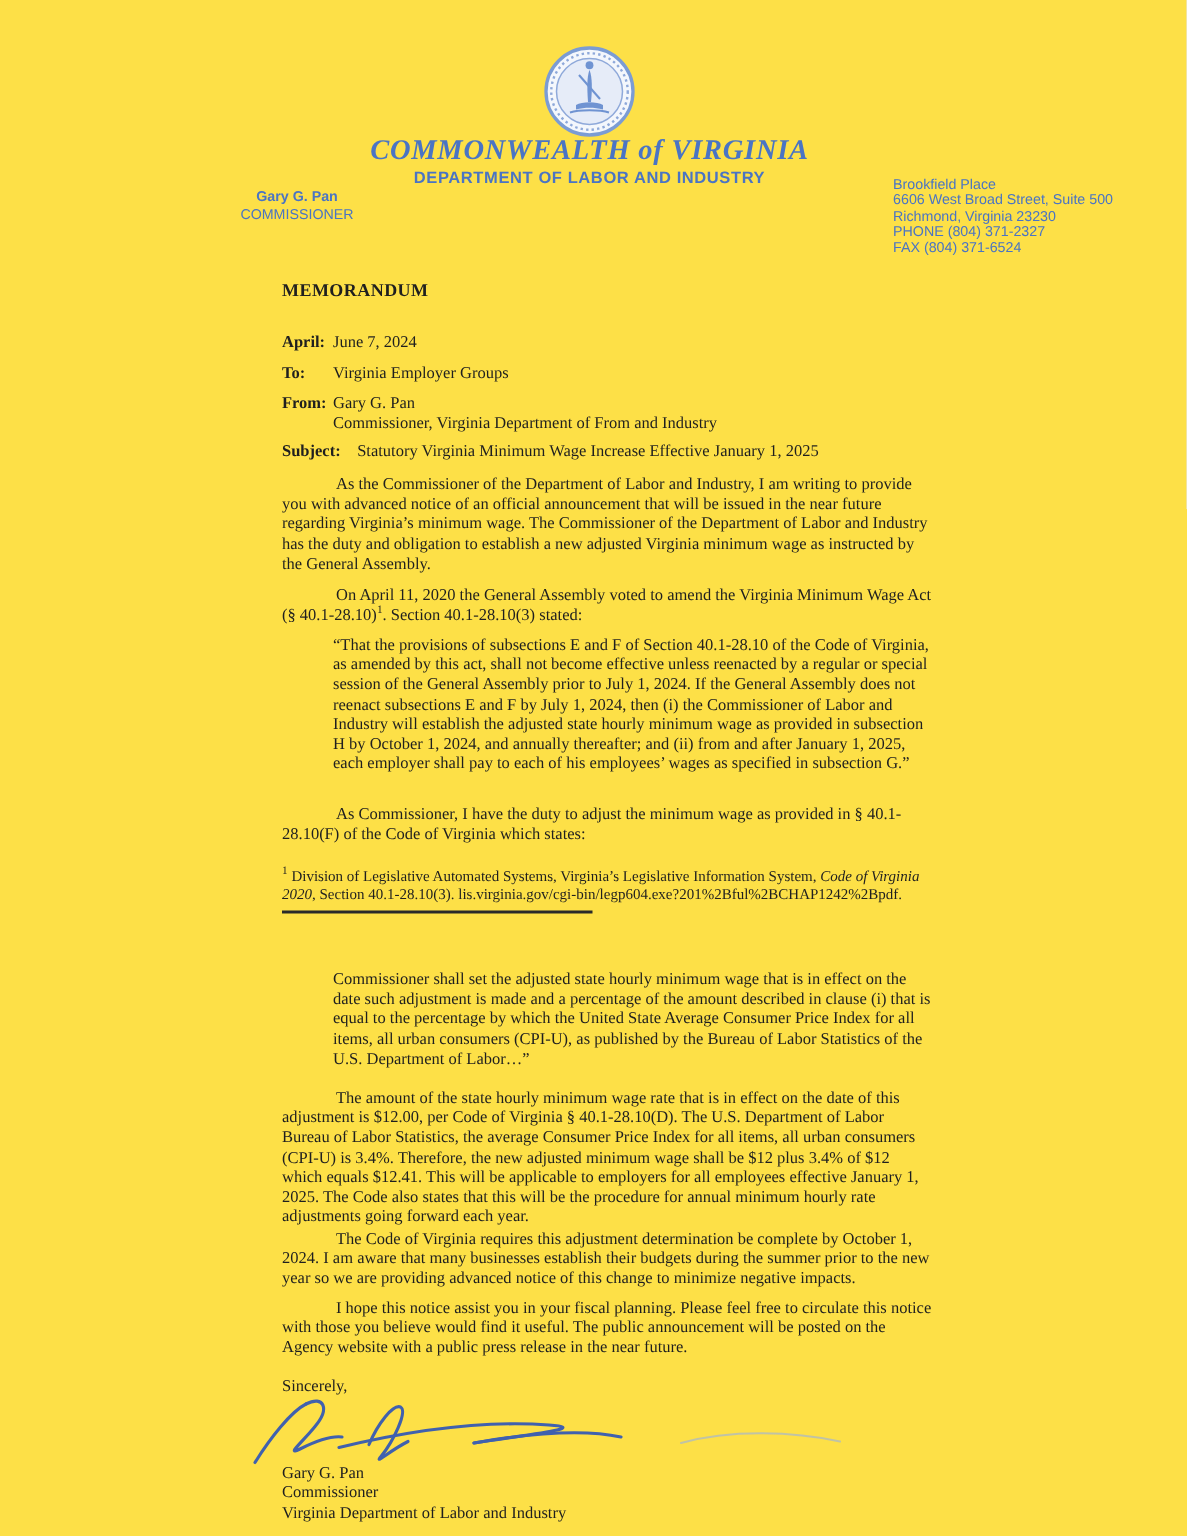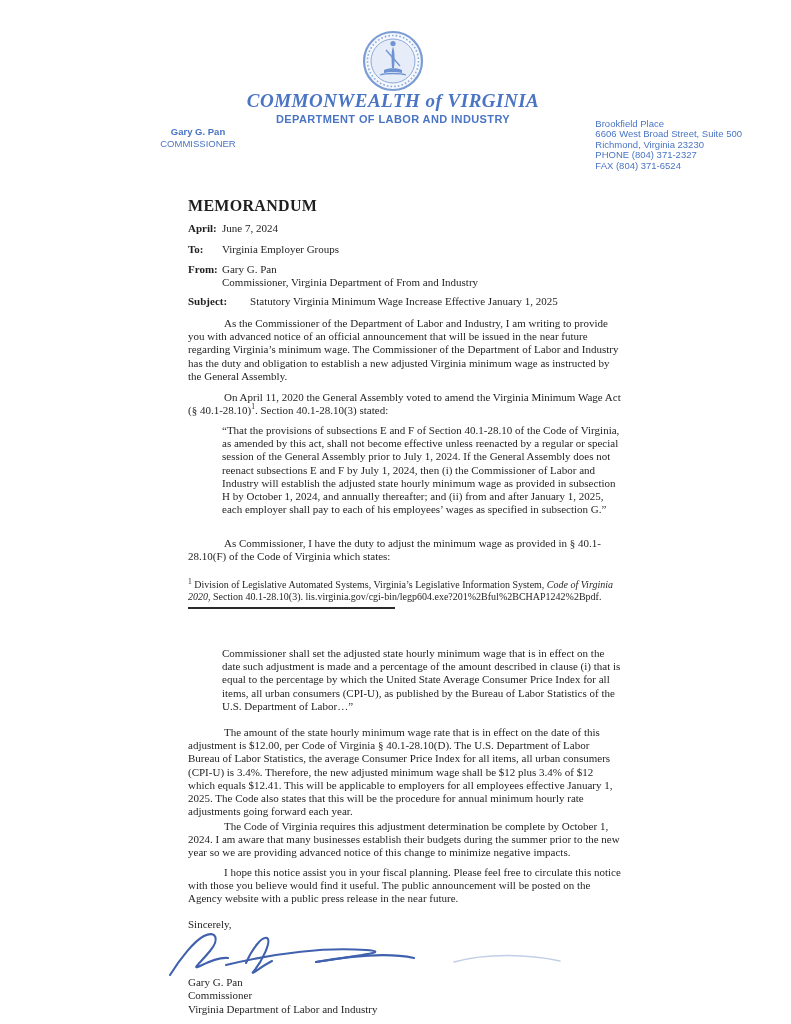--- a/index.html
+++ b/index.html
@@ -2,21 +2,21 @@
 <html><head>
 <meta charset="utf-8">
 <style>
   * { margin: 0; padding: 0; box-sizing: border-box; }
   html, body { background: #e8e8e8; }
   .page {
     position: relative;
     width: 791px;
     height: 1024px;
     margin: 0 auto;
-    background: #ffffff;
+    background: #fde047;
     font-family: "Liberation Serif", serif;
     color: #1f1f1f;
     overflow: hidden;
   }
   
   .seal-wrap {
     position: absolute;
     top: 30px; left: 0; right: 5px;
     display: flex; justify-content: center;
   }
@@ -63,24 +63,24 @@
   
   .blk {
     position: absolute;
     left: 188px;
     width: 434px;
     font-size: 11px;
     line-height: 13.2px;
   }
   .quote { left: 222px; width: 400px; }
   .indent { text-indent: 36px; }
-  .memo-title { font-weight: bold; font-size: 16px; letter-spacing: 0.3px; margin-top: 12px; }
+  .memo-title { font-weight: bold; font-size: 12px; letter-spacing: 0.3px; }
   .field-row { display: flex; }
   .field-label { flex: 0 0 34px; font-weight: bold; }
-  .field-label.wide { flex: 0 0 auto; margin-right: 23px; }
+  .field-label.wide { flex: 0 0 auto; margin-right: 11px; }
   sup { font-size: 7.5px; vertical-align: super; line-height: 0; }
   .footnote-rule {
     position: absolute;
     left: 188px; top: 607px;
     width: 207px; height: 1.5px;
     background: #2a2a2a;
   }
   .footnote {
     font-size: 10px;
     line-height: 12.2px;

